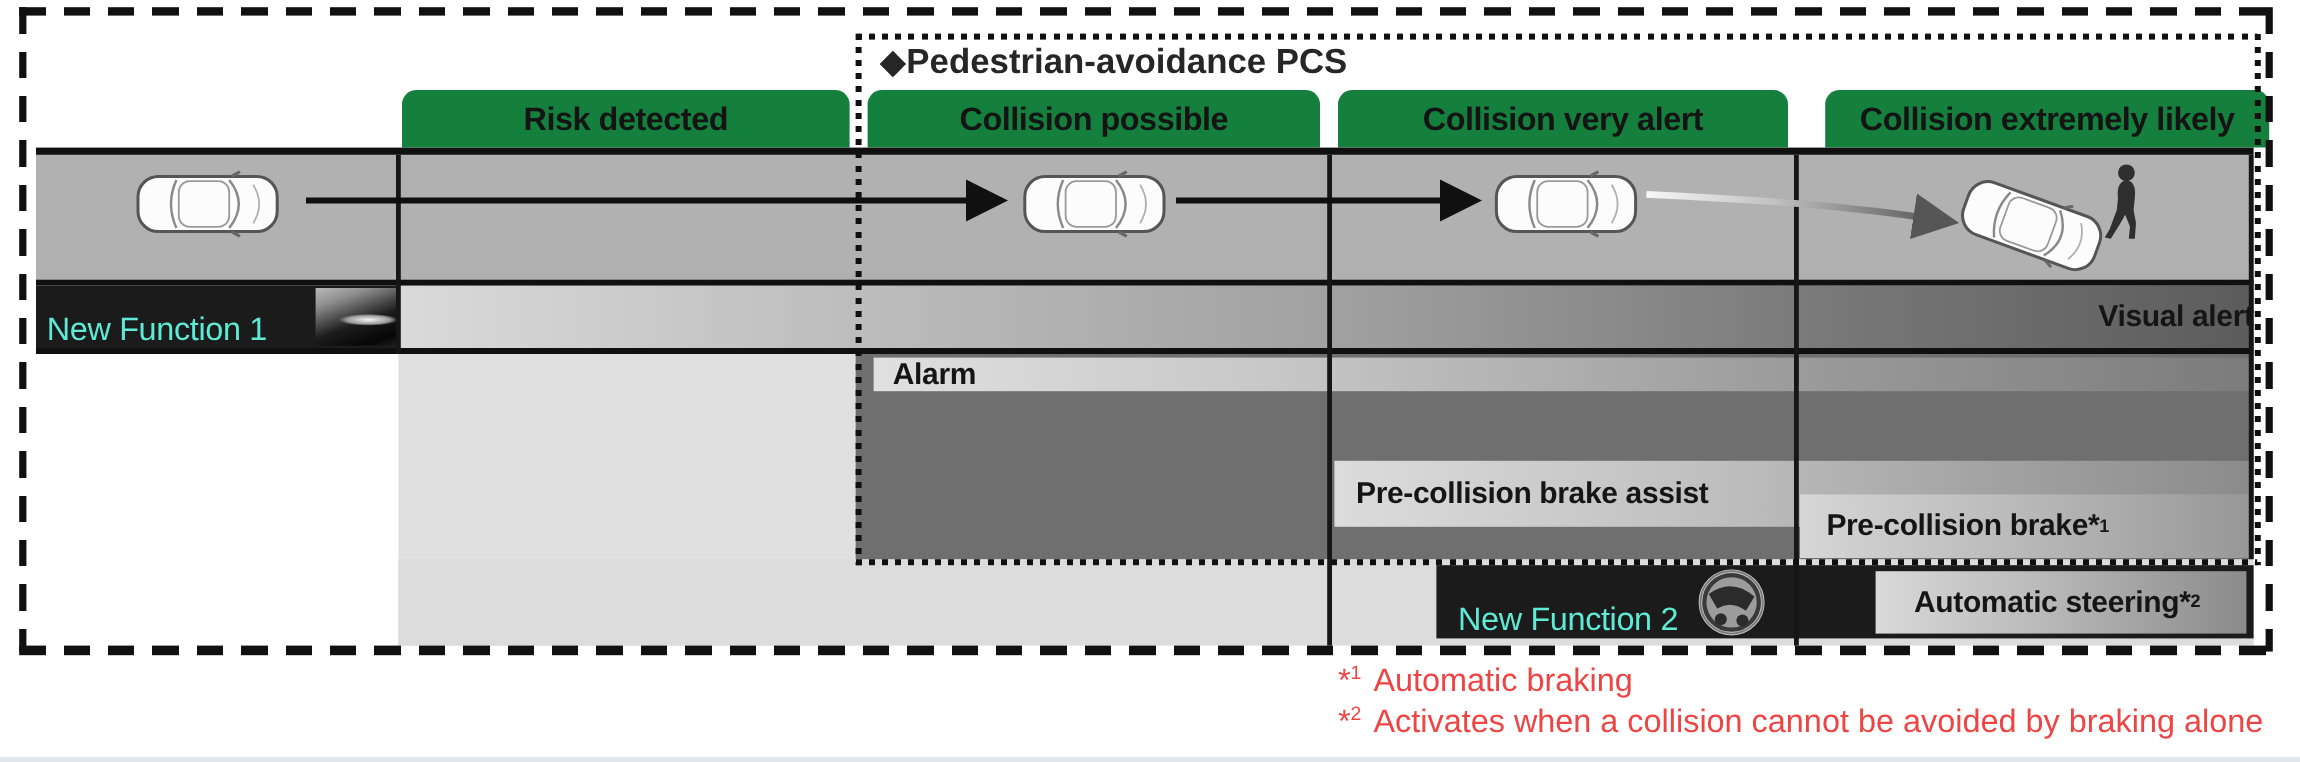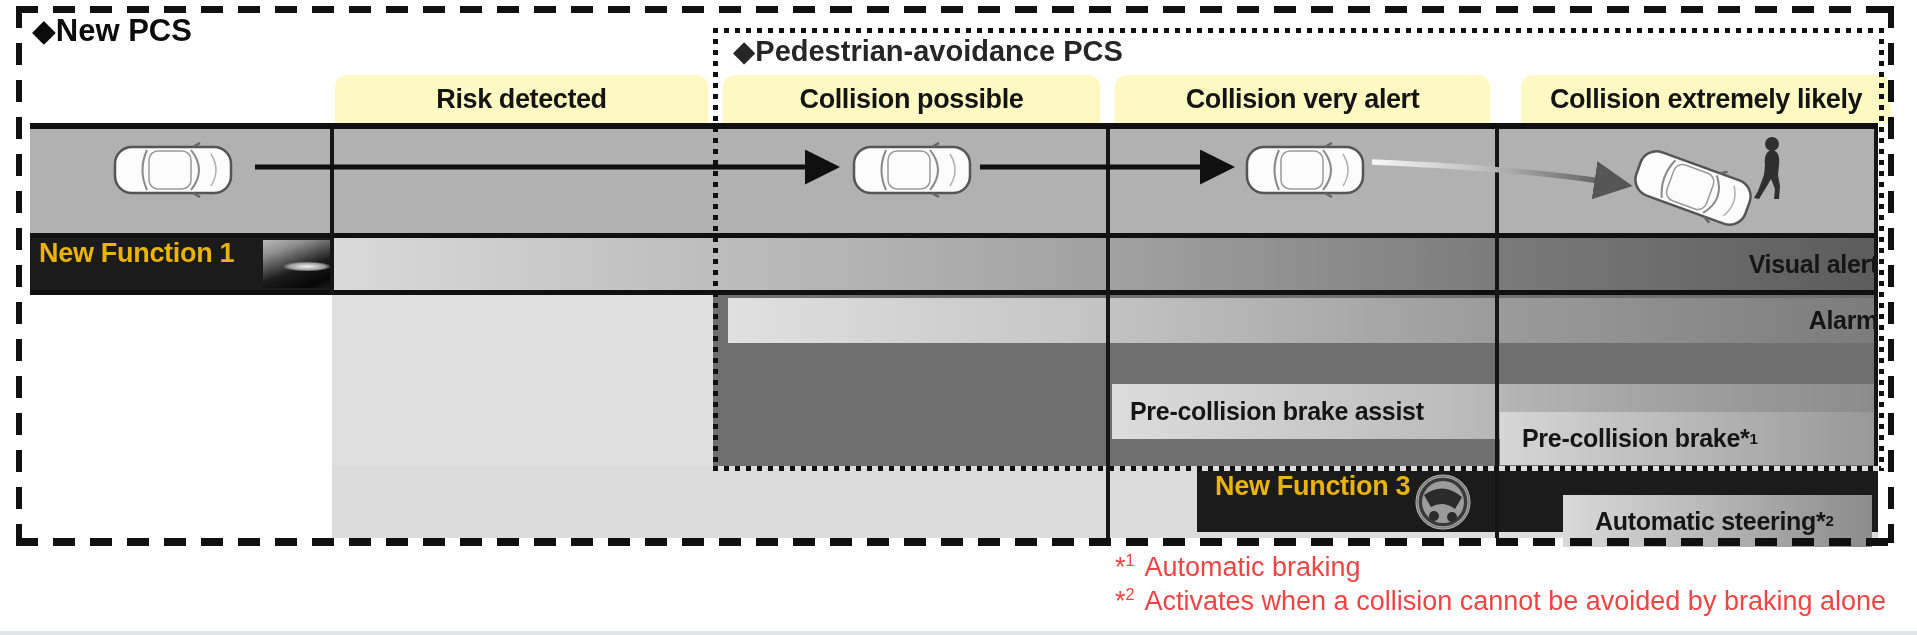--- a/index.html
+++ b/index.html
@@ -1,25 +1,25 @@
 <!DOCTYPE html>
 <html><head>
 <meta charset="utf-8">
 <style>
   html,body{margin:0;padding:0;background:#fff;}
   .stage{position:relative;width:1917px;height:635px;background:#ffffff;overflow:hidden;
          font-family:"Liberation Sans","DejaVu Sans",sans-serif;color:#151515;}
   .abs{position:absolute;}
-  .tab{position:absolute;top:75px;height:48px;background:#fef9c3;border-radius:12px 12px 0 0;
+  .tab{position:absolute;top:75px;height:48px;background:#15803d;border-radius:12px 12px 0 0;
        display:flex;align-items:center;justify-content:center;font-size:27px;font-weight:700;
        color:#141414;letter-spacing:-0.4px;z-index:2;}
   .bar{position:absolute;display:flex;align-items:center;font-size:25px;font-weight:700;
        color:#151515;letter-spacing:-0.3px;z-index:3;}
-  .blackcell{position:absolute;background:#1b1b1b;display:flex;align-items:flex-start;
-       color:#eab308;font-size:27px;font-weight:700;letter-spacing:-0.3px;z-index:3;}
+  .blackcell{position:absolute;background:#1b1b1b;display:flex;align-items:flex-end;
+       color:#5eead4;font-size:27px;font-weight:400;letter-spacing:-0.3px;z-index:3;}
   .gridv{position:absolute;width:4px;background:#161616;z-index:4;}
   .gridh{position:absolute;height:5px;background:#101010;z-index:4;}
   .title{position:absolute;font-weight:700;z-index:8;white-space:nowrap;}
   .dash-h{position:absolute;height:7px;z-index:7;background:repeating-linear-gradient(90deg,#101010 0 22px,transparent 22px 37px);}
   .dash-v{position:absolute;width:6px;z-index:7;background:repeating-linear-gradient(180deg,#101010 0 22px,transparent 22px 37px);}
   .dot-h{position:absolute;height:5px;z-index:6;background:repeating-linear-gradient(90deg,#101010 0 5px,transparent 5px 11px);}
   .dot-v{position:absolute;width:5px;z-index:6;background:repeating-linear-gradient(180deg,#101010 0 5px,transparent 5px 11px);}
   sup{font-size:60%;vertical-align:super;line-height:0;}
   .footnote{position:absolute;font-size:27px;color:#ef4444;z-index:2;white-space:nowrap;}
   .footnote .ref{margin-right:10px;}
@@ -27,21 +27,20 @@
      background:linear-gradient(160deg,#b9b9b9 0%,#8e8e8e 20%,#1c1c1c 52%,#060606 76%,#333 100%);overflow:hidden;}
   .photo .streak{position:absolute;left:12%;top:42%;width:70%;height:26%;border-radius:50%;
      background:radial-gradient(closest-side,#f5f5f5 0%,#9a9a9a 55%,rgba(0,0,0,0) 75%);}
   svg{display:block;}
 </style>
 </head>
 <body>
 
 <div class="stage">
 
-  <div class="title" style="left:32px;top:12px;font-size:31px;color:#0c0c0c;">◆New PCS</div>
   <div class="title" style="left:733px;top:34px;font-size:29px;color:#262626;">◆Pedestrian-avoidance PCS</div>
 
   <div class="tab" style="left:335px;width:373px;">Risk detected</div>
   <div class="tab" style="left:723px;width:377px;">Collision possible</div>
   <div class="tab" style="left:1115px;width:375px;">Collision very alert</div>
   <div class="tab" style="left:1505px;width:370px;margin-left:16px;">Collision extremely likely</div>
 
   <div class="abs" style="left:30px;top:123px;width:1848px;height:6px;background:#101010;z-index:4;"></div>
   <div class="abs" style="left:30px;top:129px;width:1848px;height:104px;background:#b1b1b1;z-index:1;"></div>
   <div class="gridh" style="left:30px;top:233px;width:1848px;"></div>
@@ -55,47 +54,47 @@
   </div>
   <div class="bar" style="left:332px;top:238px;width:1546px;height:52px;padding-left:24px;box-sizing:border-box;
        background:linear-gradient(90deg,#dadada 0%,#c2c2c2 20%,#9f9f9f 52%,#777777 78%,#5c5c5c 100%);justify-content:flex-end;">
     <span>Visual alert</span>
   </div>
 
   <div class="abs" style="left:332px;top:295px;width:381px;height:243px;background:#e0e0e0;z-index:1;"></div>
   <div class="abs" style="left:332px;top:466px;width:1546px;height:72px;background:#dcdcdc;z-index:1;"></div>
   <div class="abs" style="left:713px;top:295px;width:1165px;height:171px;background:#6f6f6f;z-index:2;"></div>
 
-  <div class="bar" style="left:728px;top:298px;width:1150px;height:45px;padding-left:16px;box-sizing:border-box;
-       background:linear-gradient(90deg,#e0e0e0 0%,#c6c6c6 30%,#a0a0a0 62%,#7b7b7b 100%);justify-content:flex-end;">
+  <div class="bar" style="left:728px;top:298px;width:1150px;height:28px;padding-left:16px;box-sizing:border-box;
+       background:linear-gradient(90deg,#e0e0e0 0%,#c6c6c6 30%,#a0a0a0 62%,#7b7b7b 100%);">
     <span>Alarm</span>
   </div>
   <div class="bar" style="left:1112px;top:352px;width:766px;height:55px;padding-left:18px;box-sizing:border-box;
        background:linear-gradient(90deg,#dcdcdc 0%,#bebebe 42%,#a2a2a2 72%,#8b8b8b 100%);margin-top:32px;">
     <span>Pre-collision brake assist</span>
   </div>
   <div class="bar" style="left:1500px;top:412px;width:378px;height:53px;padding-left:22px;box-sizing:border-box;
        background:linear-gradient(90deg,#d6d6d6 0%,#b8b8b8 50%,#979797 100%);">
     <span>Pre-collision brake*</span>
       <sup>1</sup>
   </div>
 
   <div class="blackcell" style="left:1197px;top:471px;width:681px;height:61px;padding-left:18px;box-sizing:border-box;">
-    <span>New Function 3</span>
+    <span>New Function 2</span>
     <svg class="abs" style="left:218px;top:3px;" width="56" height="56" viewBox="0 0 56 56">
       <circle cx="28" cy="28" r="26" fill="#3a3a3a" stroke="#c2c2c2" stroke-width="3"></circle>
       <circle cx="28" cy="28" r="21" fill="#9c9c9c"></circle>
       <path d="M9 21 Q28 7 47 23 L40 35 Q28 26 16 33 Z" fill="#2b2b2b"></path>
       <circle cx="19" cy="42" r="5" fill="#2b2b2b"></circle>
       <circle cx="37" cy="43" r="5" fill="#2b2b2b"></circle>
       <circle cx="28" cy="28" r="26" fill="none" stroke="#7a7a7a" stroke-width="1.5"></circle>
     </svg>
   </div>
   <div class="bar" style="left:1563px;top:476px;width:309px;height:52px;padding-left:32px;box-sizing:border-box;
-       background:linear-gradient(90deg,#d9d9d9 0%,#b9b9b9 45%,#8b8b8b 100%);margin-top:19px;">
+       background:linear-gradient(90deg,#d9d9d9 0%,#b9b9b9 45%,#8b8b8b 100%);">
     <span>Automatic steering*</span>
       <sup>2</sup>
   </div>
 
   <div class="gridv" style="left:330px;top:129px;height:166px;"></div>
   <div class="gridv" style="left:1106px;top:129px;height:409px;"></div>
   <div class="gridv" style="left:1495px;top:129px;height:409px;"></div>
   <div class="gridv" style="left:1874px;top:129px;height:337px;"></div>
 
   <svg class="abs" style="left:0;top:0;z-index:5;pointer-events:none;" width="1917" height="635" viewBox="0 0 1917 635">

